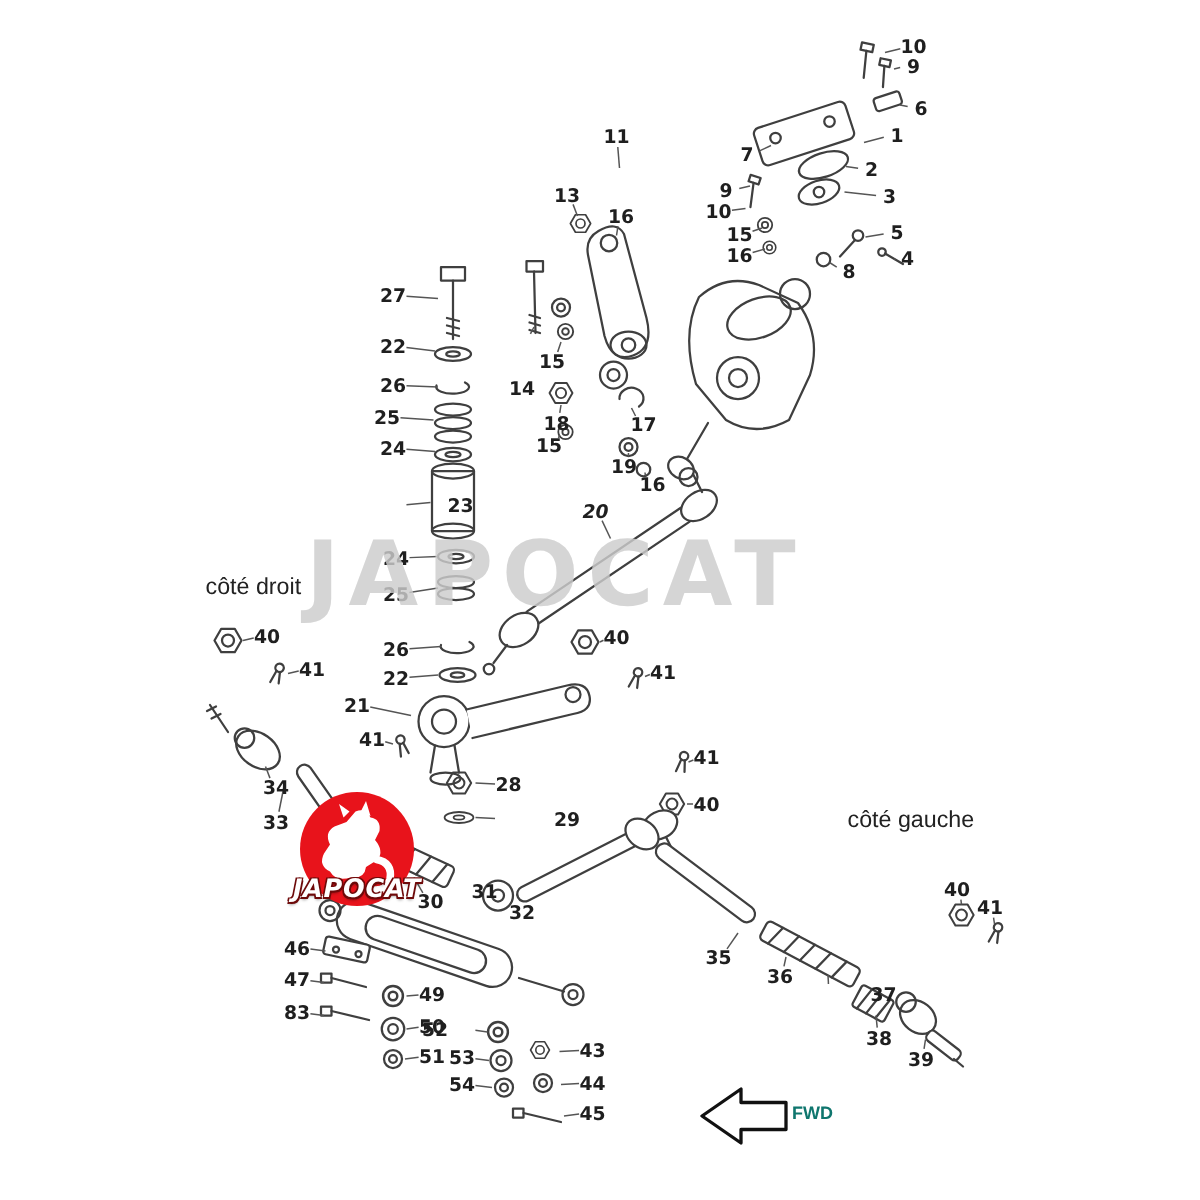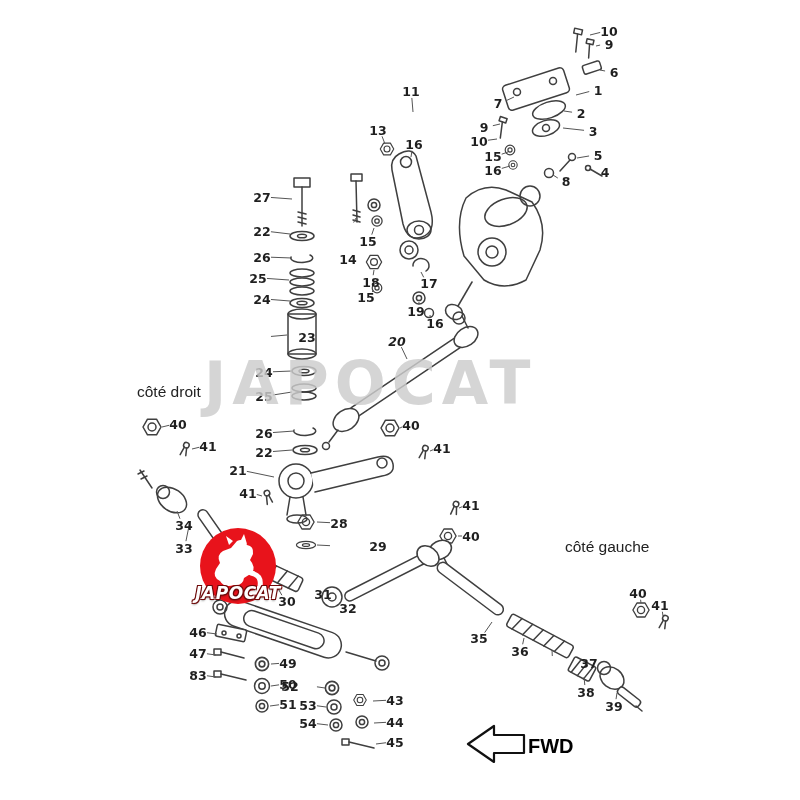--- a/index.html
+++ b/index.html
@@ -21,21 +21,21 @@
     position:absolute; transform:translate(-50%,-50%); z-index:4;
     font:600 12.5px "DejaVu Sans", sans-serif; color:#1f1f1f; white-space:nowrap;
   }
   .lbl {
     position:absolute; z-index:4; color:#222; font-size:15.5px;
     font-family:Liberation Sans, sans-serif; white-space:nowrap;
   }
   .lbl-droit  { left:137px; top:383px; }
   .lbl-gauche { left:565px; top:538px; }
   .fwd-label  { position:absolute; left:528px; top:735px; z-index:4;
-                font-size:20px; font-weight:600; color:#000000; }
+                font-size:12px; font-weight:600; color:#0f766e; }
   .logo { position:absolute; left:199px; top:527px; width:78px; height:78px; z-index:6; }
   .logo-text {
     position:absolute; left:-6px; top:56px; width:90px; text-align:center; z-index:7;
     font-family:"DejaVu Sans", sans-serif; font-weight:bold; font-style:italic;
     font-size:17px; color:#ffffff; letter-spacing:0.5px;
     text-shadow:-1px -1px 0 #6e0a0a, 1px -1px 0 #6e0a0a, -1px 1px 0 #6e0a0a,
                  1px 1px 0 #6e0a0a, 0 2px 2px rgba(0,0,0,.35);
   }
   #leaders line { stroke:#555; stroke-width:1; }
 </style>

